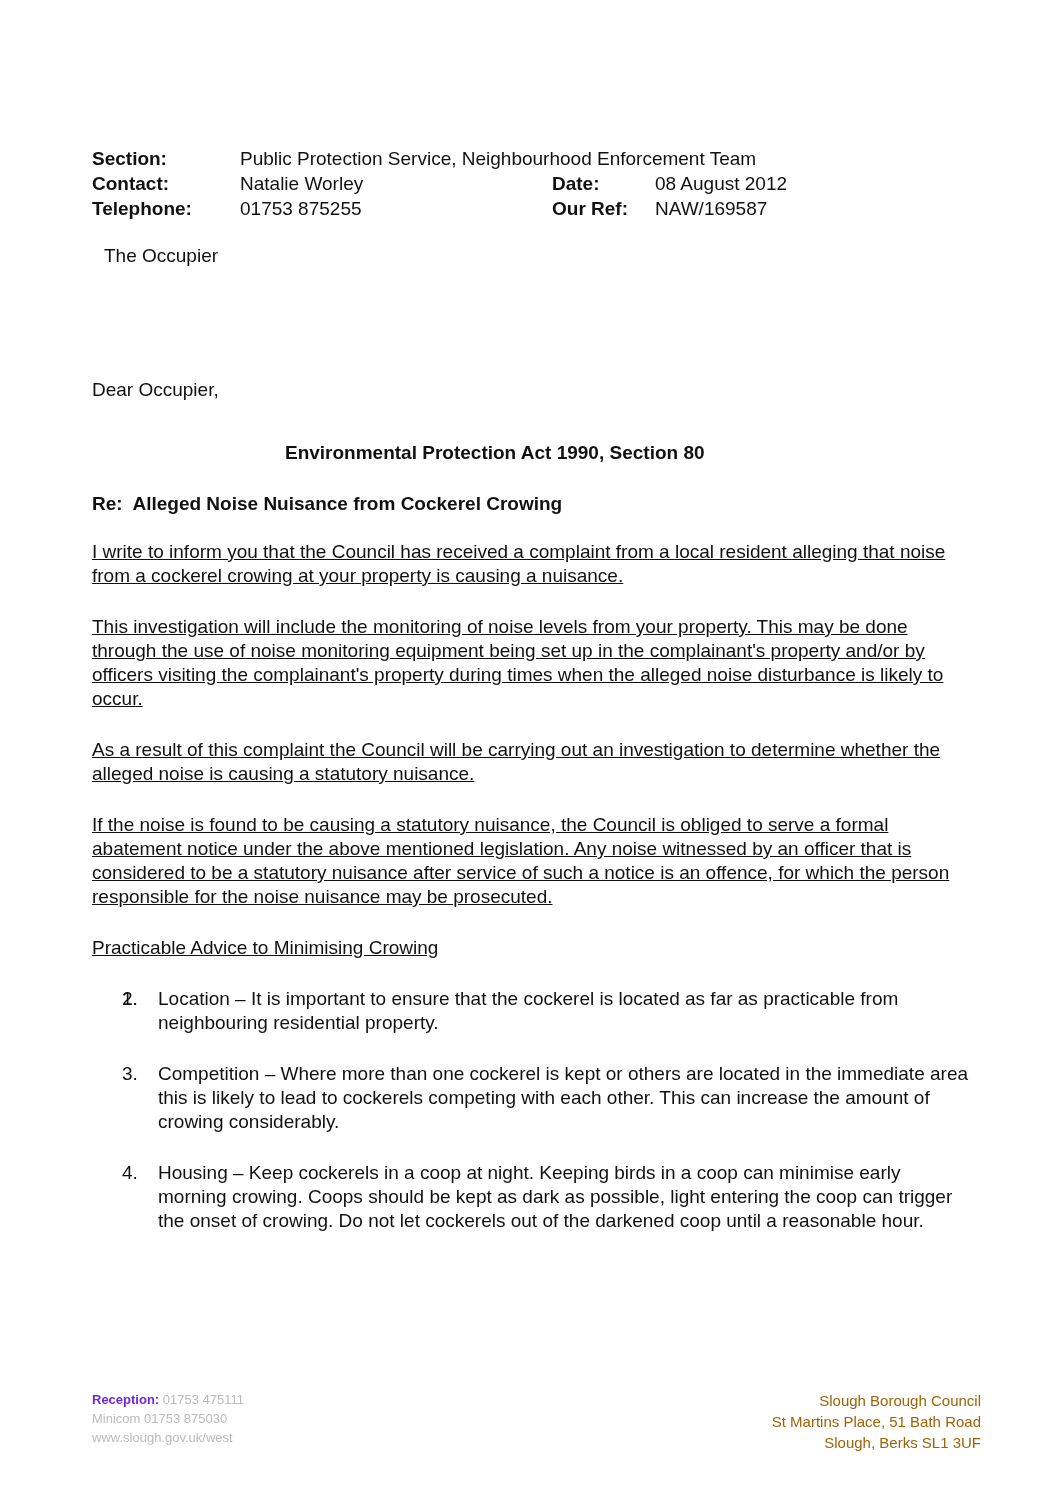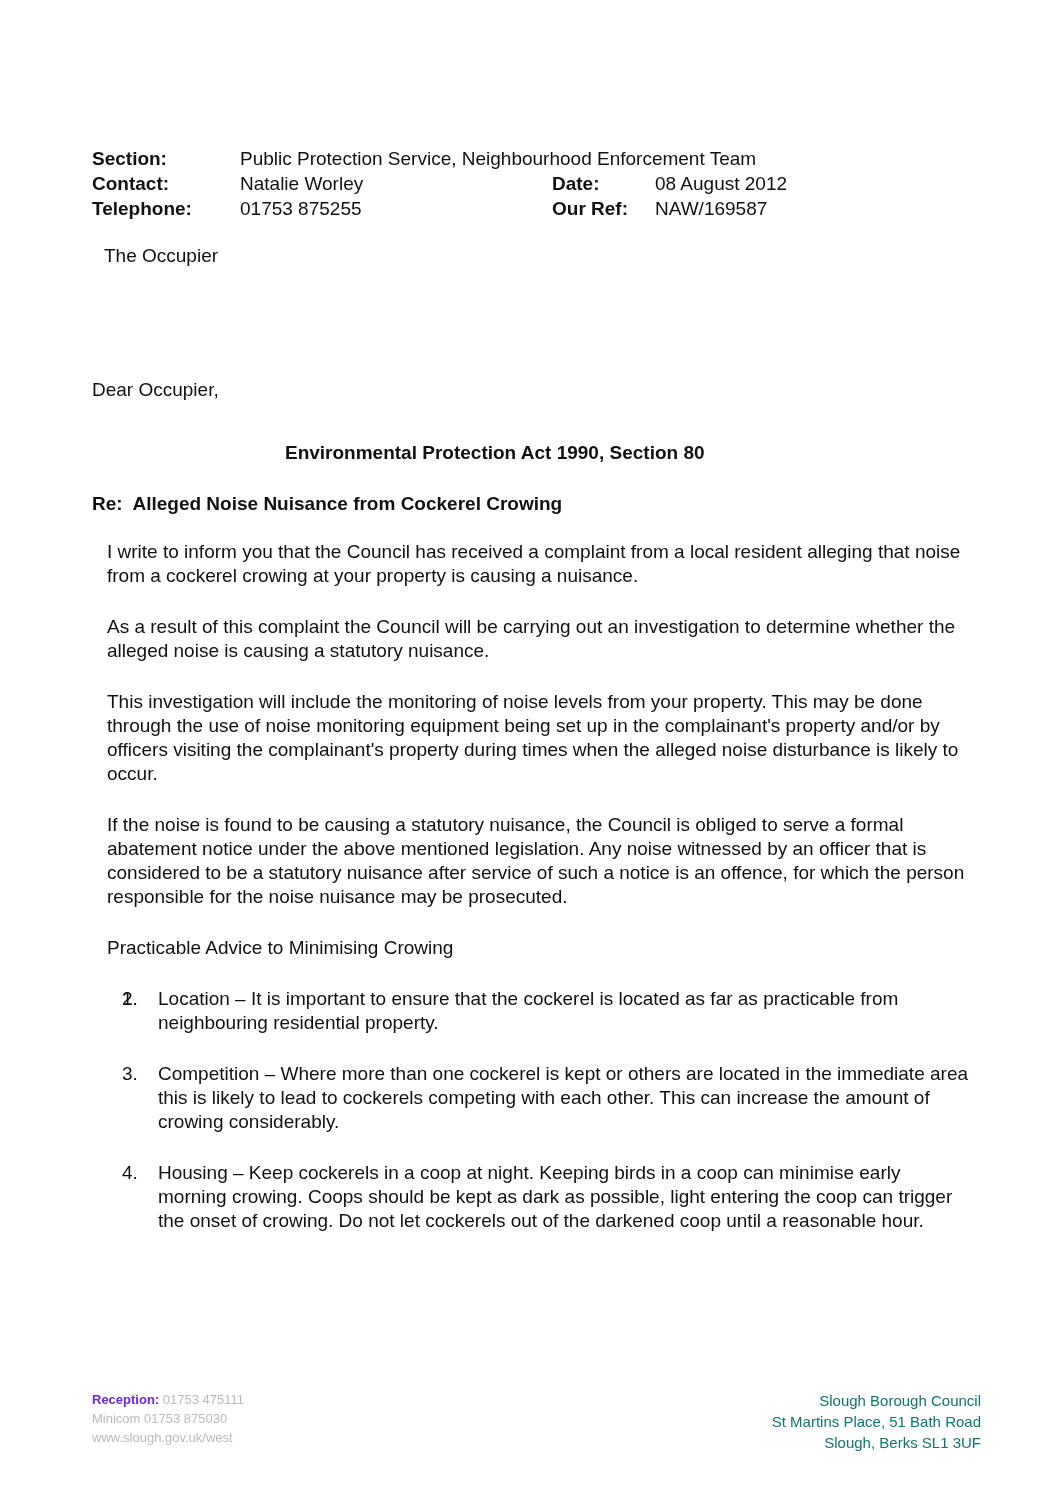--- a/index.html
+++ b/index.html
@@ -9,27 +9,27 @@
   .hrow { height:25px; position:relative; white-space:nowrap; line-height:25px; }
   .lbl { font-weight:bold; position:absolute; left:0; }
   .val { position:absolute; left:132px;margin-left:16px; }
   .lbl2 { font-weight:bold; position:absolute; left:460px; }
   .val2 { position:absolute; left:563px; }
   .occ { position:absolute; left:104px; top:245px; }
   .dear { position:absolute; left:92px; top:379px; }
   .act { position:absolute; left:285px; top:442px; font-weight:bold; }
   .re { position:absolute; left:92px; top:493px; font-weight:bold; }
   .body { position:absolute; left:92px; top:540px; width:880px; line-height:24px; }
-  .body p { margin:0 0 27px 15px; }
+  .body p { margin:0 0 27px 0;text-decoration:underline; }
   ol { margin:0; padding:0; list-style:none; }
   ol li { position:relative; padding-left:66px; margin-bottom:27px; }
   ol li .n { position:absolute; left:30px; }
   .foot-l { position:absolute; left:92px; top:1390px; font-size:13px; line-height:19px; color:#bbb; }
   .foot-l b { color:#6d28d9; font-weight:bold; }
-  .foot-r { position:absolute; right:80px; top:1390px; text-align:right; font-size:15px; line-height:21px; color:#0f766e; }
+  .foot-r { position:absolute; right:80px; top:1390px; text-align:right; font-size:15px; line-height:21px; color:#a16207; }
 </style>
 </head>
 <body>
 
 <div class="hdr">
   <div class="hrow">
     <span class="lbl">Section:</span>
     <span class="val">Public Protection Service, Neighbourhood Enforcement Team</span>
   </div>
   <div class="hrow">
@@ -46,22 +46,22 @@
   </div>
 </div>
 
 <div class="occ">The Occupier</div>
 <div class="dear">Dear Occupier,</div>
 <div class="act">Environmental Protection Act 1990, Section 80</div>
 <div class="re" style="white-space:pre">Re:  Alleged Noise Nuisance from Cockerel Crowing</div>
 
 <div class="body">
   <p>I write to inform you that the Council has received a complaint from a local resident alleging that noise from a cockerel crowing at your property is causing a nuisance.</p>
+  <p>This investigation will include the monitoring of noise levels from your property. This may be done through the use of noise monitoring equipment being set up in the complainant's property and/or by officers visiting the complainant's property during times when the alleged noise disturbance is likely to occur.</p>
   <p>As a result of this complaint the Council will be carrying out an investigation to determine whether the alleged noise is causing a statutory nuisance.</p>
-  <p>This investigation will include the monitoring of noise levels from your property. This may be done through the use of noise monitoring equipment being set up in the complainant's property and/or by officers visiting the complainant's property during times when the alleged noise disturbance is likely to occur.</p>
   <p>If the noise is found to be causing a statutory nuisance, the Council is obliged to serve a formal abatement notice under the above mentioned legislation. Any noise witnessed by an officer that is considered to be a statutory nuisance after service of such a notice is an offence, for which the person responsible for the noise nuisance may be prosecuted.</p>
   <p>Practicable Advice to Minimising Crowing</p>
   <ol>
     <li><span class="n">1.</span></li>
     <li><span class="n">2.</span><span>Location – It is important to ensure that the cockerel is located as far as practicable from neighbouring residential property.</span></li>
     <li><span class="n">3.</span><span>Competition – Where more than one cockerel is kept or others are located in the immediate area this is likely to lead to cockerels competing with each other. This can increase the amount of crowing considerably.</span></li>
     <li><span class="n">4.</span><span>Housing – Keep cockerels in a coop at night. Keeping birds in a coop can minimise early morning crowing. Coops should be kept as dark as possible, light entering the coop can trigger the onset of crowing. Do not let cockerels out of the darkened coop until a reasonable hour.</span></li>
   </ol>
 </div>
 

